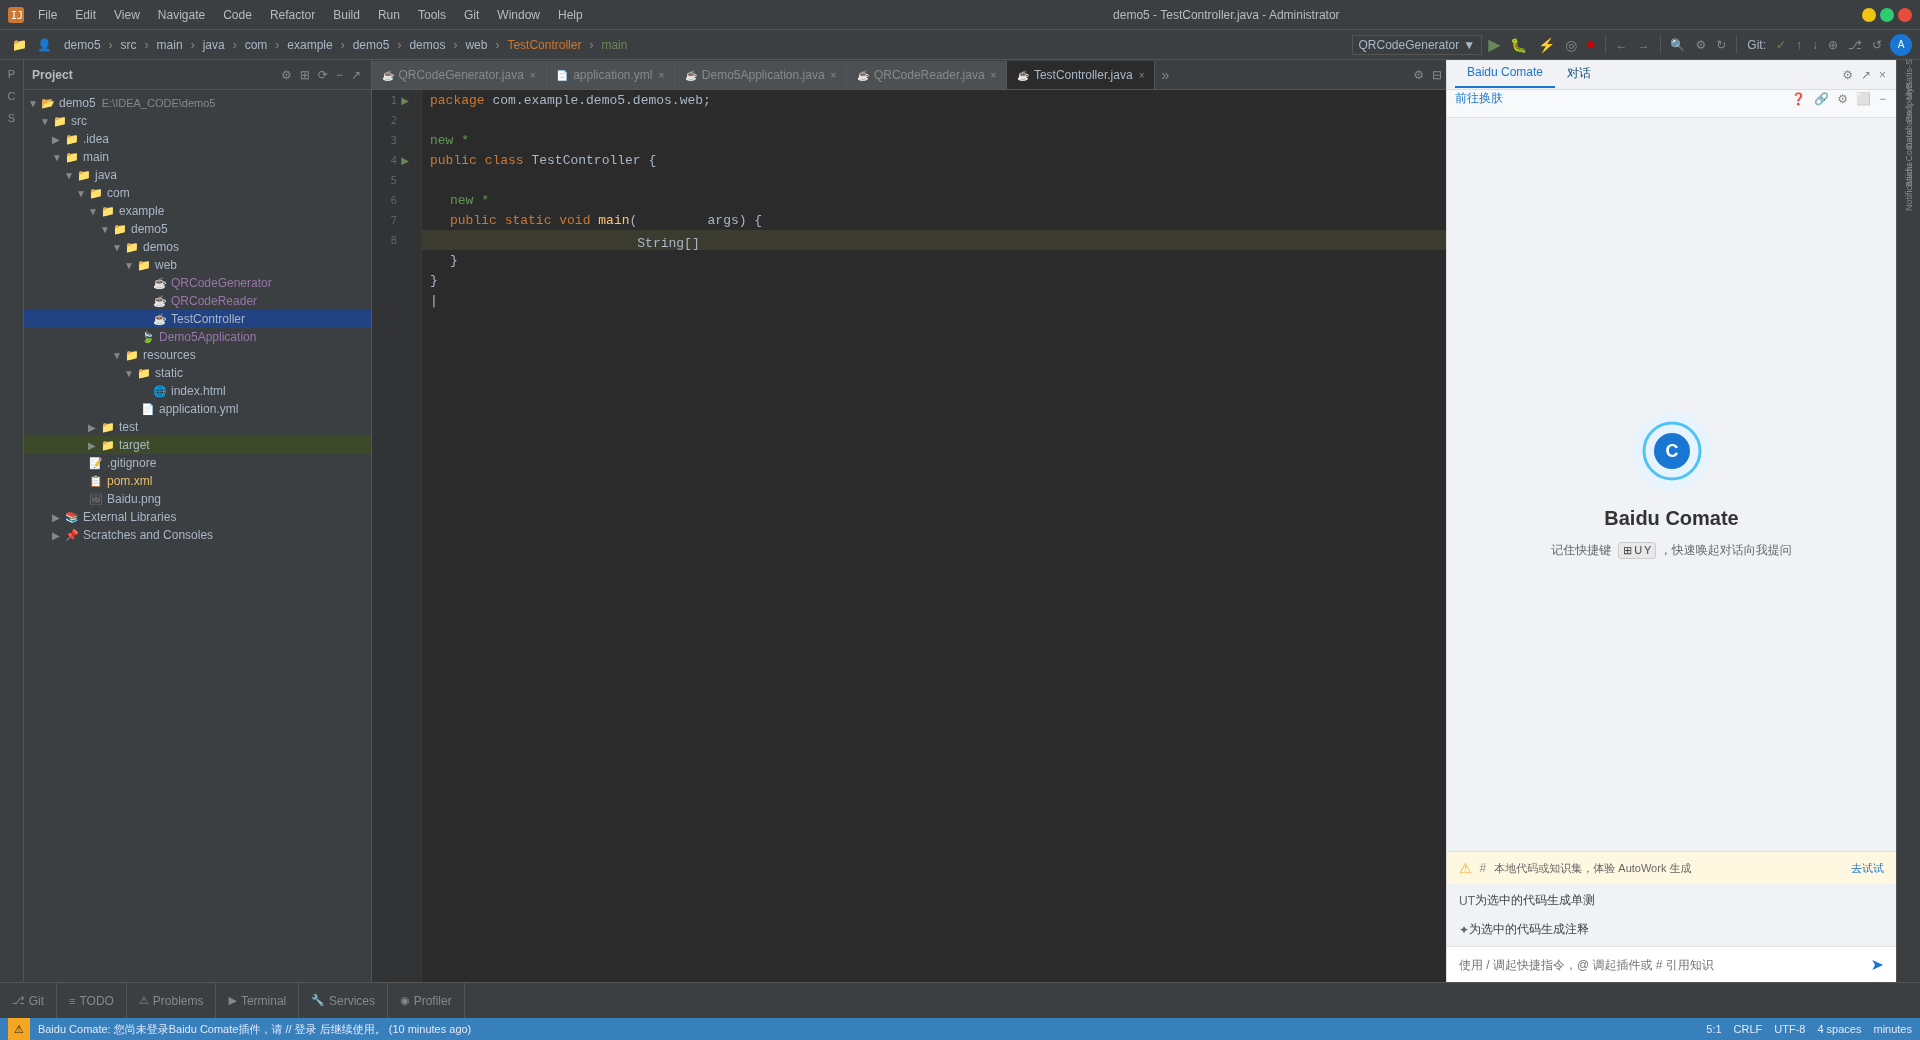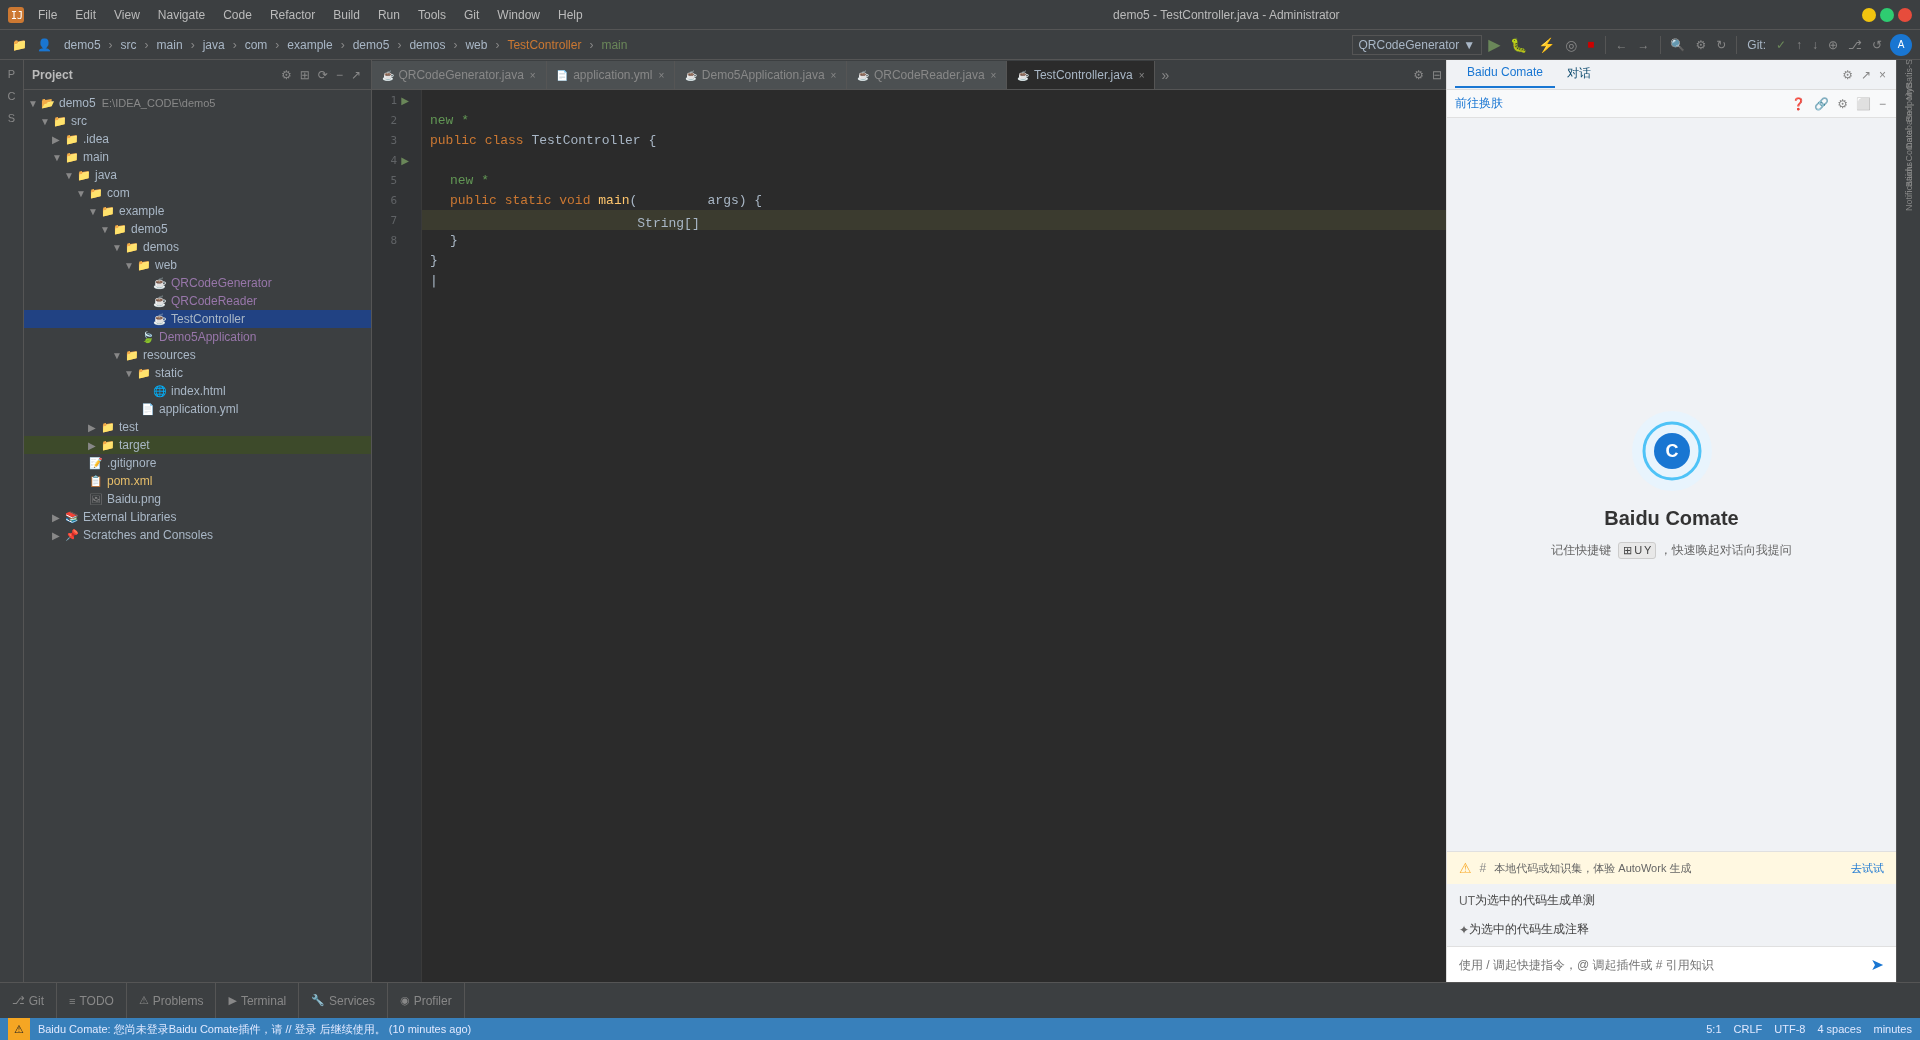--- a/index.html
+++ b/index.html
@@ -77,21 +77,21 @@
     
     .comate-panel { width: 450px; background: #f0f2f5; display: flex; flex-direction: column; border-left: 1px solid #ddd; flex-shrink: 0; }
     .comate-header { height: 30px; display: flex; align-items: center; padding: 0 8px; background: #f0f2f5; border-bottom: 1px solid #ddd; }
     .comate-tabs { display: flex; gap: 0; }
     .comate-tab { padding: 4px 12px; font-size: 12px; color: #0c4a6e; cursor: pointer; border-bottom: 2px solid transparent; }
     .comate-tab.active { color: #1976d2; border-bottom: 2px solid #1976d2; }
     .comate-header-icons { margin-left: auto; display: flex; gap: 4px; }
     .comate-icon { color: #888; cursor: pointer; font-size: 12px; padding: 2px; }
 
     
-    .comate-nav { height: 28px; display: flex; align-items: center; padding: 0 8px; background: #f8f9fa; border-bottom: 1px solid #e0e0e0; gap: 8px; }
+    .comate-nav { height: 28px; display: flex; padding: 0 8px; background: #f8f9fa; border-bottom: 1px solid #e0e0e0; gap: 8px; }
     .comate-nav-icons { display: flex; gap: 4px; margin-left: auto; }
 
     
     .comate-body { flex: 1; display: flex; flex-direction: column; align-items: center; justify-content: center; padding: 20px; }
     .comate-logo { width: 80px; height: 80px; margin-bottom: 16px; }
     .comate-title { font-size: 20px; font-weight: bold; color: #333; margin-bottom: 12px; }
     .comate-hint { font-size: 12px; color: #666; text-align: left; }
     .comate-kbd { display: inline-flex; align-items: center; gap: 2px; background: #e8e8e8; border: 1px solid #ccc; border-radius: 3px; padding: 1px 4px; font-size: 11px; color: #444; }
 
     
@@ -456,20 +456,23 @@
           <span class="line-num">7</span>
           <span style="width:16px;"></span>
         </div>
         <div class="line-num-row">
           <span class="line-num">8</span>
           <span style="width:16px;"></span>
         </div>
       </div>
 
       <div class="code-content">
+        <div class="code-line">
+          <span class="kw">package</span>&nbsp;<span class="cls">com.example.demo5.demos.web</span><span>;</span>
+        </div>
         <div class="code-line">&nbsp;</div>
         <div class="code-line">
           <span class="cm">new *</span>
         </div>
         <div class="code-line">
           <span class="kw">public</span>&nbsp;<span class="kw">class</span>&nbsp;<span class="cls">TestController</span>&nbsp;<span>{</span>
         </div>
         <div class="code-line">&nbsp;</div>
         <div class="code-line">
           <span style="width:20px; display:inline-block;"></span>

